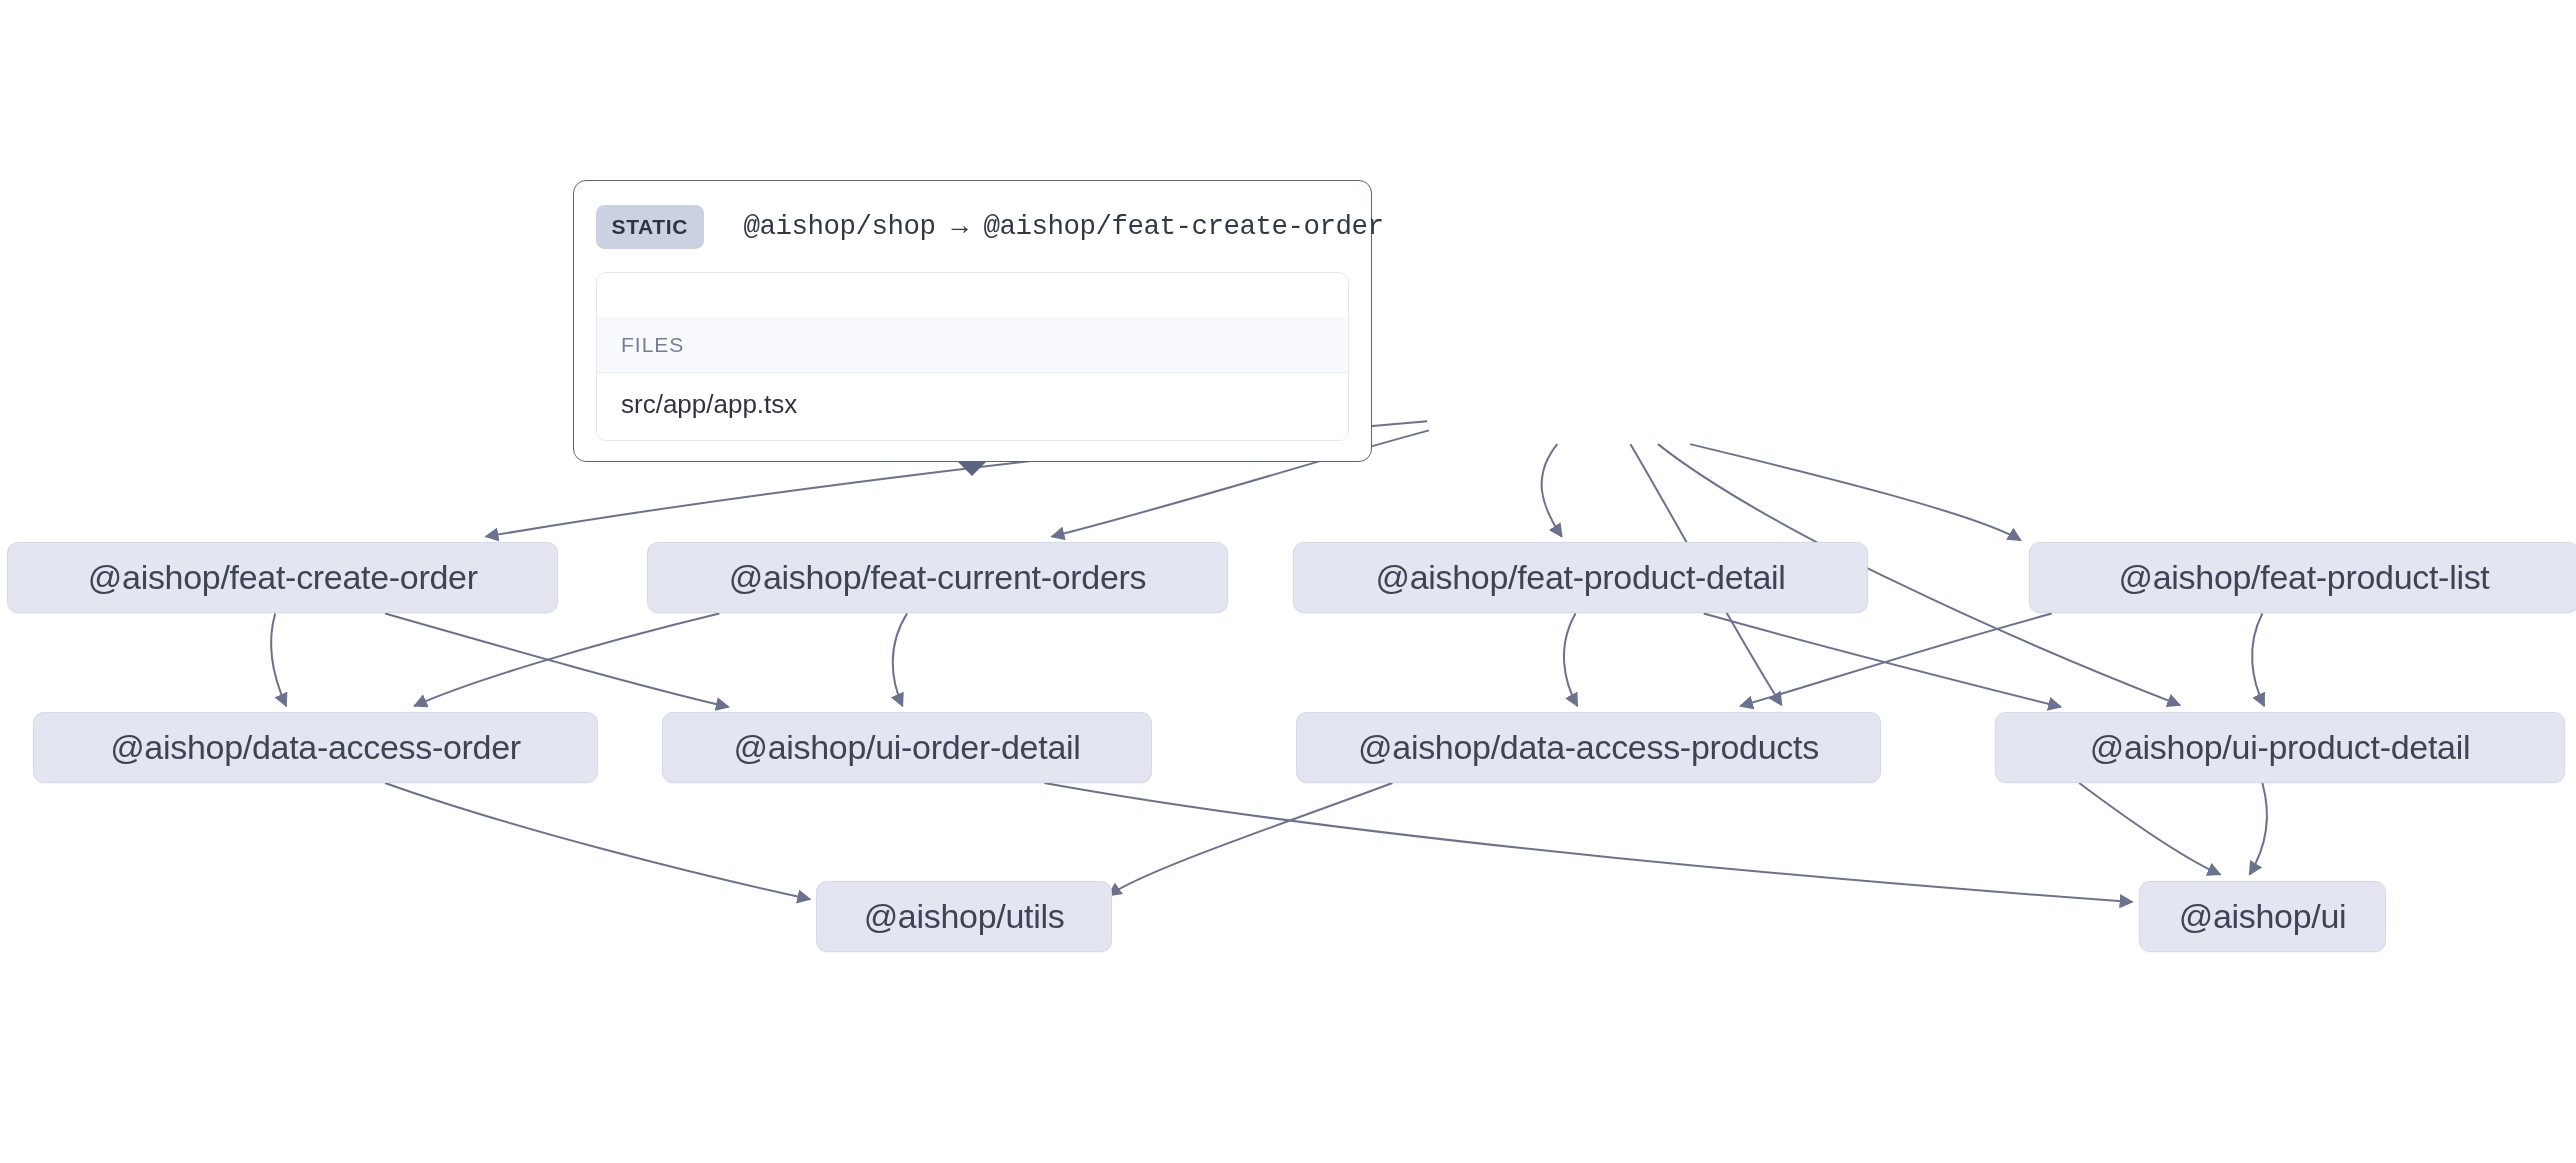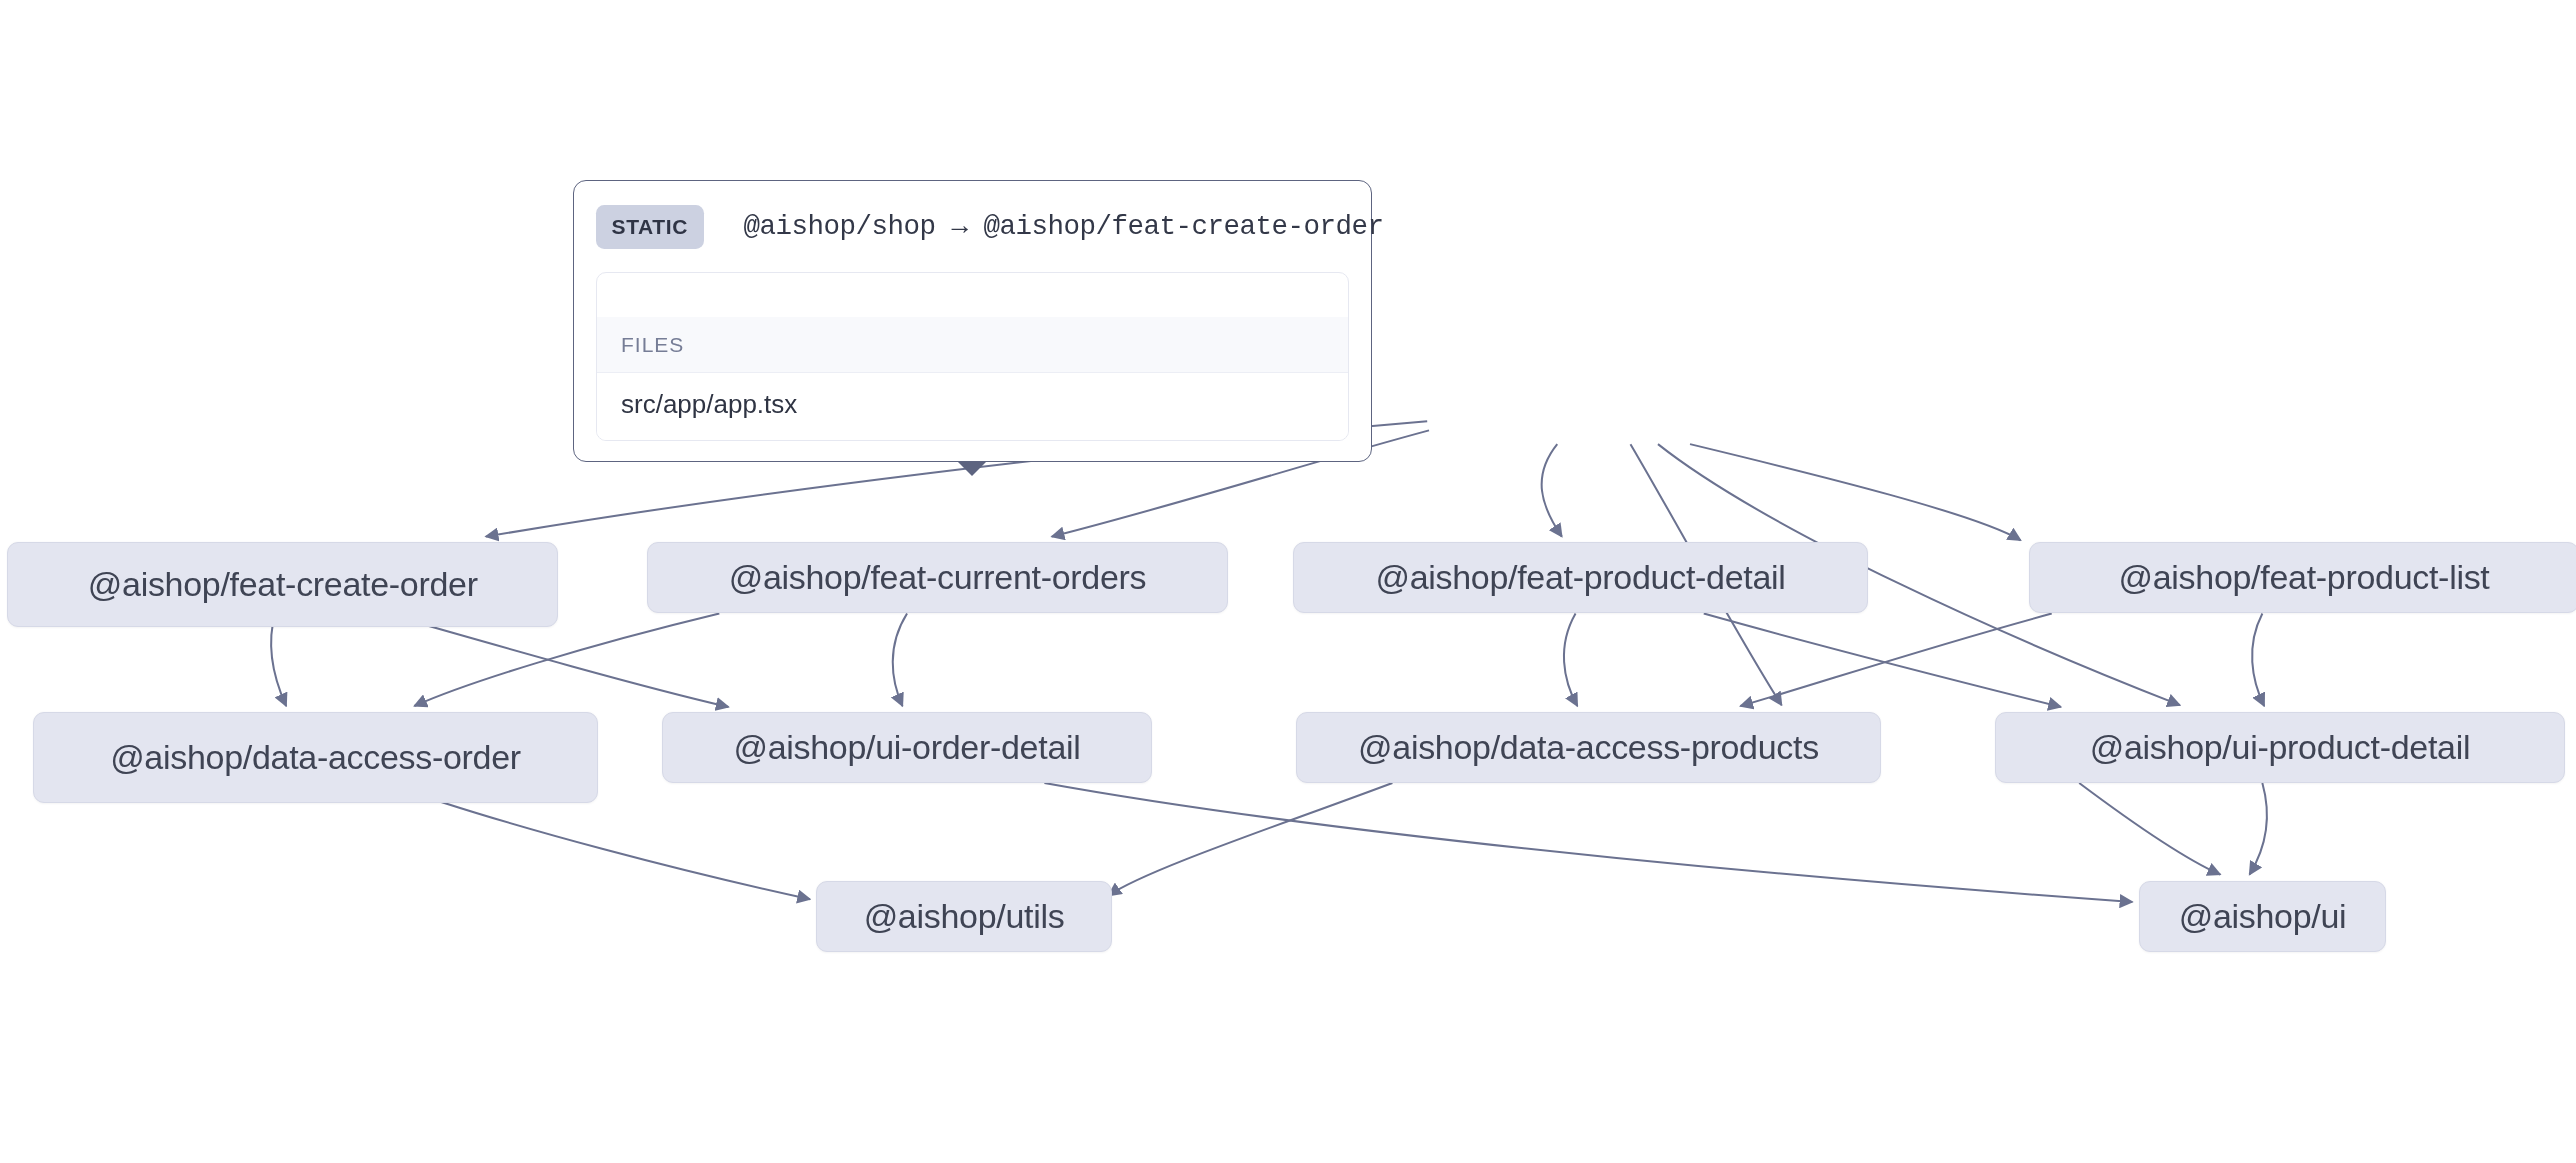--- a/index.html
+++ b/index.html
@@ -142,33 +142,33 @@
         <path d="M 2470 670 C 2452 705, 2458 742, 2472 771" fill="none" stroke="#6b7290" stroke-width="2.2" marker-end="url(#arrow)"></path>
         <path d="M 420 855 C 560 905, 760 955, 884 982" fill="none" stroke="#6b7290" stroke-width="2.2" marker-end="url(#arrow)"></path>
         <path d="M 1520 855 C 1400 900, 1250 950, 1210 978" fill="none" stroke="#6b7290" stroke-width="2.2" marker-end="url(#arrow)"></path>
         <path d="M 1140 855 C 1500 920, 2050 965, 2328 985" fill="none" stroke="#6b7290" stroke-width="2.2" marker-end="url(#arrow)"></path>
         <path d="M 2270 855 C 2330 900, 2390 940, 2424 955" fill="none" stroke="#6b7290" stroke-width="2.2" marker-end="url(#arrow)"></path>
         <path d="M 2470 855 C 2482 898, 2470 932, 2456 955" fill="none" stroke="#6b7290" stroke-width="2.2" marker-end="url(#arrow)"></path>
       </g>
   </svg>
 
   <div id="node-layer">
-      <div class="node" style="left: 7.3px; top: 542px; width: 551px; height: 85px;">
+      <div class="node" style="left: 7.3px; top: 542px; width: 551px; height: 71px;">
         <span>@aishop/feat-create-order</span>
       </div>
       <div class="node" style="left: 647px; top: 542px; width: 581px; height: 71px;">
         <span>@aishop/feat-current-orders</span>
       </div>
       <div class="node" style="left: 1293px; top: 542px; width: 575px; height: 71px;">
         <span>@aishop/feat-product-detail</span>
       </div>
       <div class="node" style="left: 2029px; top: 542px; width: 550px; height: 71px;">
         <span>@aishop/feat-product-list</span>
       </div>
-      <div class="node" style="left: 33px; top: 712px; width: 565px; height: 91px;">
+      <div class="node" style="left: 33px; top: 712px; width: 565px; height: 71px;">
         <span>@aishop/data-access-order</span>
       </div>
       <div class="node" style="left: 662px; top: 712px; width: 490px; height: 71px;">
         <span>@aishop/ui-order-detail</span>
       </div>
       <div class="node" style="left: 1296px; top: 712px; width: 585px; height: 71px;">
         <span>@aishop/data-access-products</span>
       </div>
       <div class="node" style="left: 1995px; top: 712px; width: 570px; height: 71px;">
         <span>@aishop/ui-product-detail</span>

